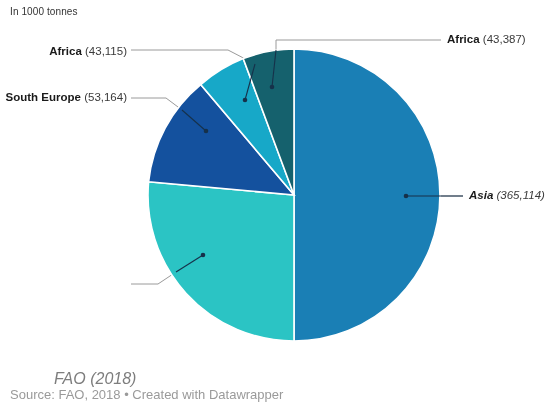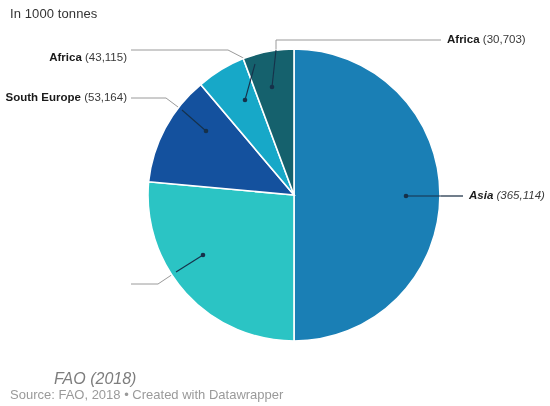--- a/index.html
+++ b/index.html
@@ -15,21 +15,21 @@
     position: relative;
   }
   #chart-root {
     position: absolute;
     inset: 0;
   }
   .chart-title {
     position: absolute;
     left: 10px;
     top: 6px;
-    font-size: 13px;
+    font-size: 10px;
     color: #333333;
     letter-spacing: 0.1px;
     white-space: nowrap;
   }
   #pie-svg {
     position: absolute;
     left: 0;
     top: 0;
   }
   .slice-label {
@@ -115,34 +115,34 @@
         <line x1="176" y1="272" x2="203" y2="255"></line>
         <circle cx="203" cy="255" r="2.3" stroke="none"></circle>
       </g>
       <g>
         <line x1="463" y1="196" x2="406" y2="196"></line>
         <circle cx="406" cy="196" r="2.3" stroke="none"></circle>
       </g>
     </g>
   </svg>
 
-  <div class="slice-label label-left" style="right:423px; top:52px;">
+  <div class="slice-label label-left" style="right:423px; top:46px;">
     <span class="lbl-name">Africa</span>
     <span class="lbl-value">(43,115)</span>
   </div>
 
   <div class="slice-label label-left" style="right:423px; top:92px;">
     <span class="lbl-name">South Europe</span>
     <span class="lbl-value">(53,164)</span>
   </div>
 
 
   <div class="slice-label label-right" style="left:447px; top:34px;">
     <span class="lbl-name">Africa</span>
-    <span class="lbl-value">(30,703)</span>
+    <span class="lbl-value">(43,387)</span>
   </div>
 
   <div class="slice-label label-right" style="left:469px; top:190px;font-style:italic;">
     <span class="lbl-name">Asia</span>
     <span class="lbl-value">(365,114)</span>
   </div>
 
   <div class="footer-note">FAO (2018)</div>
 
   <div class="footer-source">Source: FAO, 2018 • Created with Datawrapper</div>

